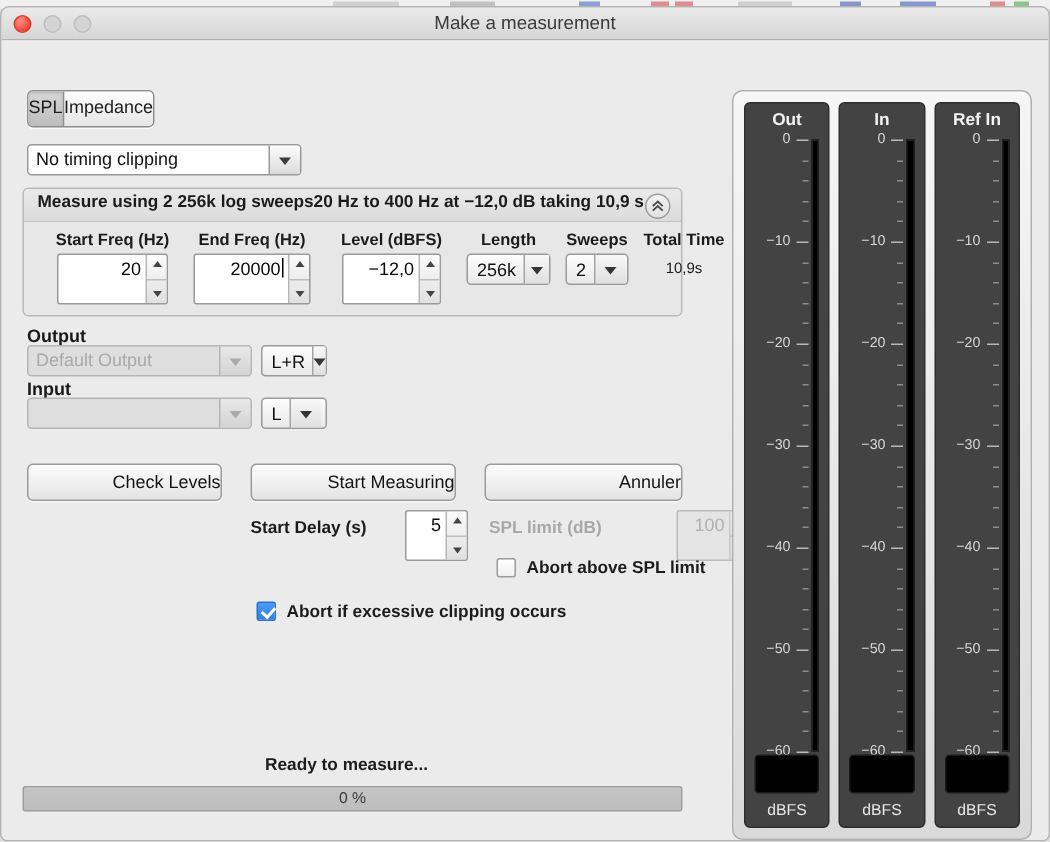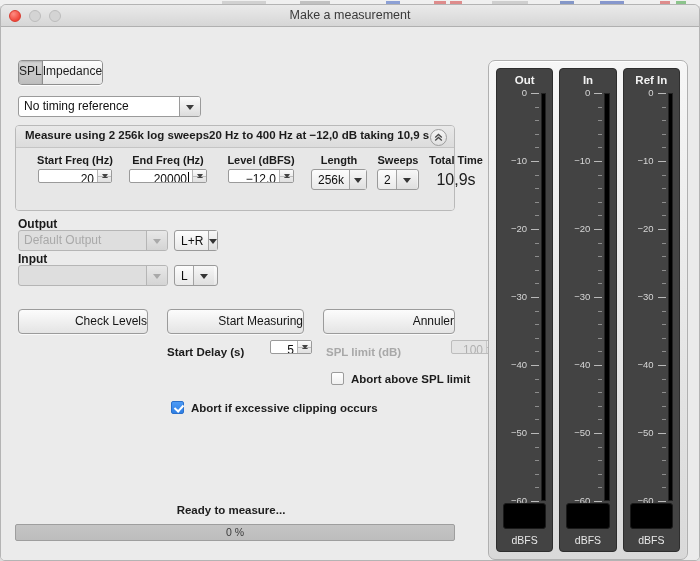--- a/index.html
+++ b/index.html
@@ -194,21 +194,21 @@
     color: #1b1b1b;
     font-weight: bold;
     white-space: nowrap;
     margin-bottom: 3px;
   }
   .prow { display: flex; justify-content: center; }
 
   
   .spinfield {
     display: flex;
-    height: 14px;
+    height: 34px;
     border: 1px solid #9a9a9a;
     border-radius: 2px;
     background: #fff;
     box-sizing: border-box;
     overflow: hidden;
   }
   .spinfield .val {
     flex: 1;
     text-align: right;
     font-size: 12px;
@@ -278,21 +278,21 @@
   .smallsel .ab::after {
     content: "";
     position: absolute; left: 50%; top: 50%;
     margin-left: -4px; margin-top: -2px;
     border-left: 4px solid transparent;
     border-right: 4px solid transparent;
     border-top: 5px solid #353535;
   }
 
   .totaltime {
-    font-size: 16px; color: #1b1b1b;
+    font-size: 10px; color: #1b1b1b;
     line-height: 21px;
   }
 
   
   .io-label {
     position: absolute;
     font-size: 12px; font-weight: bold; color: #1a1a1a;
   }
   .io-row { position: absolute; display: flex; align-items: center; gap: 6px; }
 
@@ -484,21 +484,21 @@
     <div class="body">
 
       <div class="left">
 
         <div class="segmented">
           <div class="seg active">SPL</div>
           <div class="seg">Impedance</div>
         </div>
 
         <div class="combo" id="timing-ref">
-          <span>No timing reference</span>
+          <span>No timing clipping</span>
           <span class="arrowbox"></span>
         </div>
 
         <div class="groupbox">
           <div class="group-header">
             <div class="htext">Measure using 2 256k log sweeps20 Hz to 400 Hz at −12,0 dB taking 10,9 s</div>
             <div class="collapse-btn">
               <svg width="11" height="11" viewBox="0 0 11 11">
                 <path d="M2.2 5.4 L5.5 2.4 L8.8 5.4" fill="none" stroke="#4a4a4a" stroke-width="1.3"></path>
                 <path d="M2.2 8.4 L5.5 5.4 L8.8 8.4" fill="none" stroke="#4a4a4a" stroke-width="1.3"></path>

